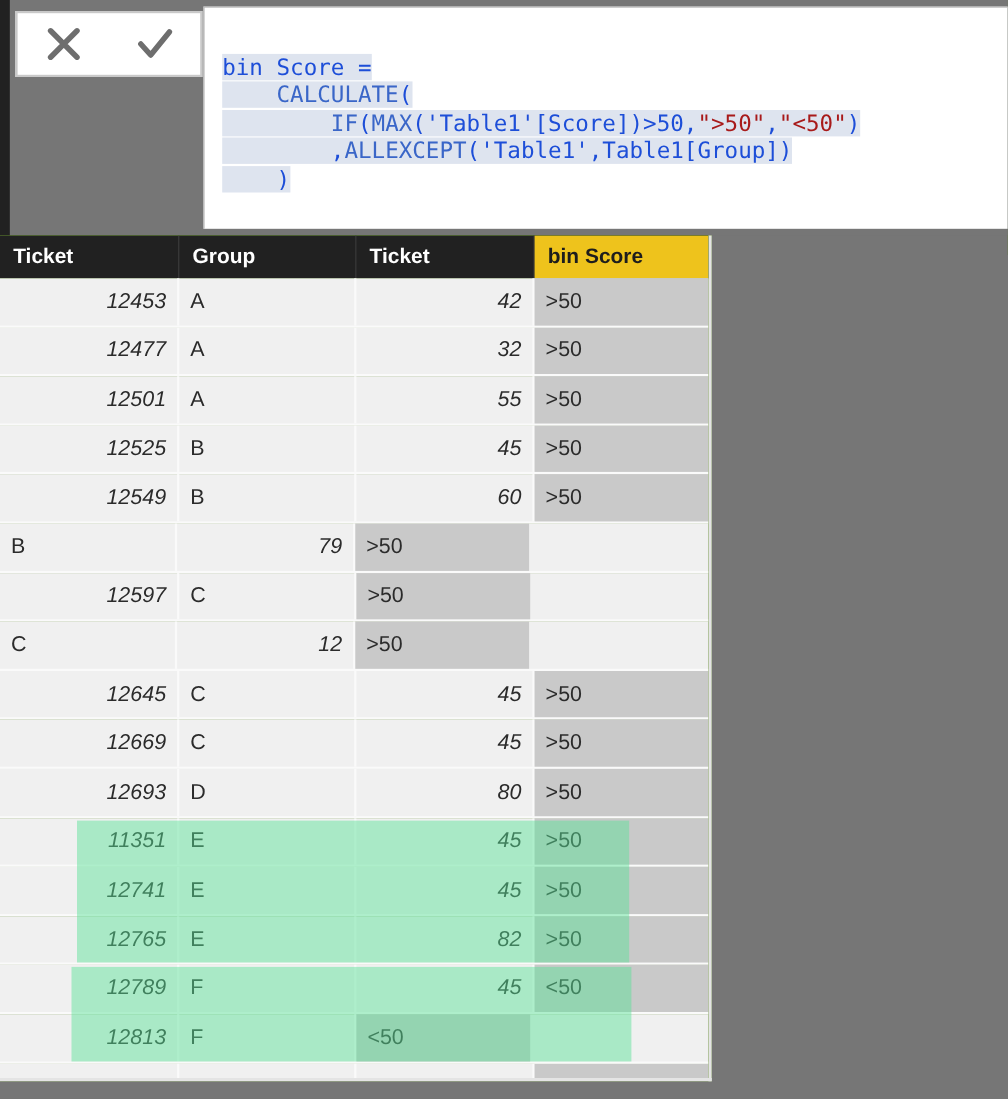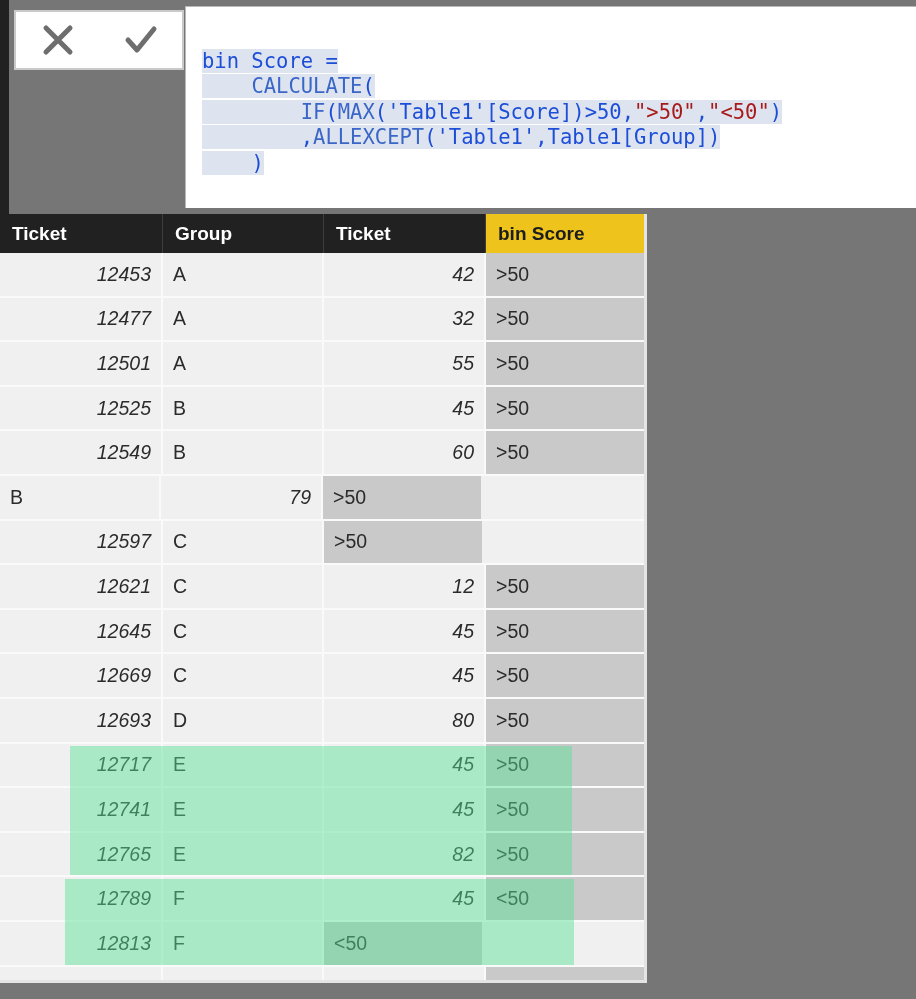--- a/index.html
+++ b/index.html
@@ -247,21 +247,20 @@
         <div class="gc w-group">B</div>
         <div class="gc w-score score">79</div>
         <div class="gc w-bin bin">&gt;50</div>
       </div>
       <div class="grow">
         <div class="gc w-ticket ticket">12597</div>
         <div class="gc w-group">C</div>
         <div class="gc w-bin bin">&gt;50</div>
       </div>
       <div class="grow">
-        <div class="gc w-ticket ticket">12621</div>
         <div class="gc w-group">C</div>
         <div class="gc w-score score">12</div>
         <div class="gc w-bin bin">&gt;50</div>
       </div>
       <div class="grow">
         <div class="gc w-ticket ticket">12645</div>
         <div class="gc w-group">C</div>
         <div class="gc w-score score">45</div>
         <div class="gc w-bin bin">&gt;50</div>
       </div>
@@ -271,21 +270,21 @@
         <div class="gc w-score score">45</div>
         <div class="gc w-bin bin">&gt;50</div>
       </div>
       <div class="grow">
         <div class="gc w-ticket ticket">12693</div>
         <div class="gc w-group">D</div>
         <div class="gc w-score score">80</div>
         <div class="gc w-bin bin">&gt;50</div>
       </div>
       <div class="grow">
-        <div class="gc w-ticket ticket">12717</div>
+        <div class="gc w-ticket ticket">11351</div>
         <div class="gc w-group">E</div>
         <div class="gc w-score score">45</div>
         <div class="gc w-bin bin">&gt;50</div>
       </div>
       <div class="grow">
         <div class="gc w-ticket ticket">12741</div>
         <div class="gc w-group">E</div>
         <div class="gc w-score score">45</div>
         <div class="gc w-bin bin">&gt;50</div>
       </div>

